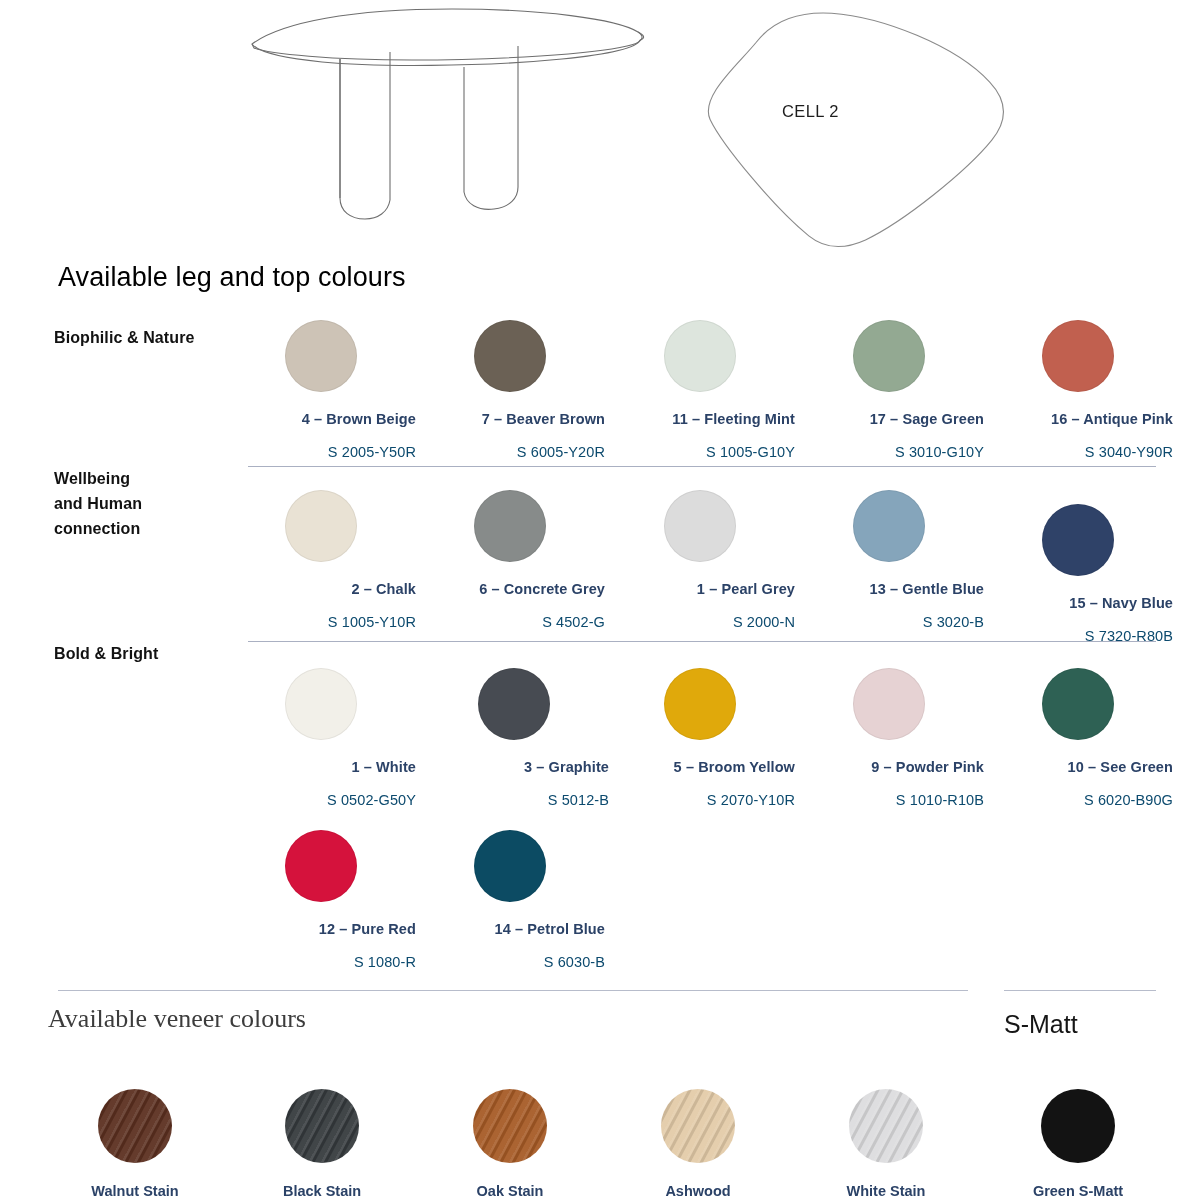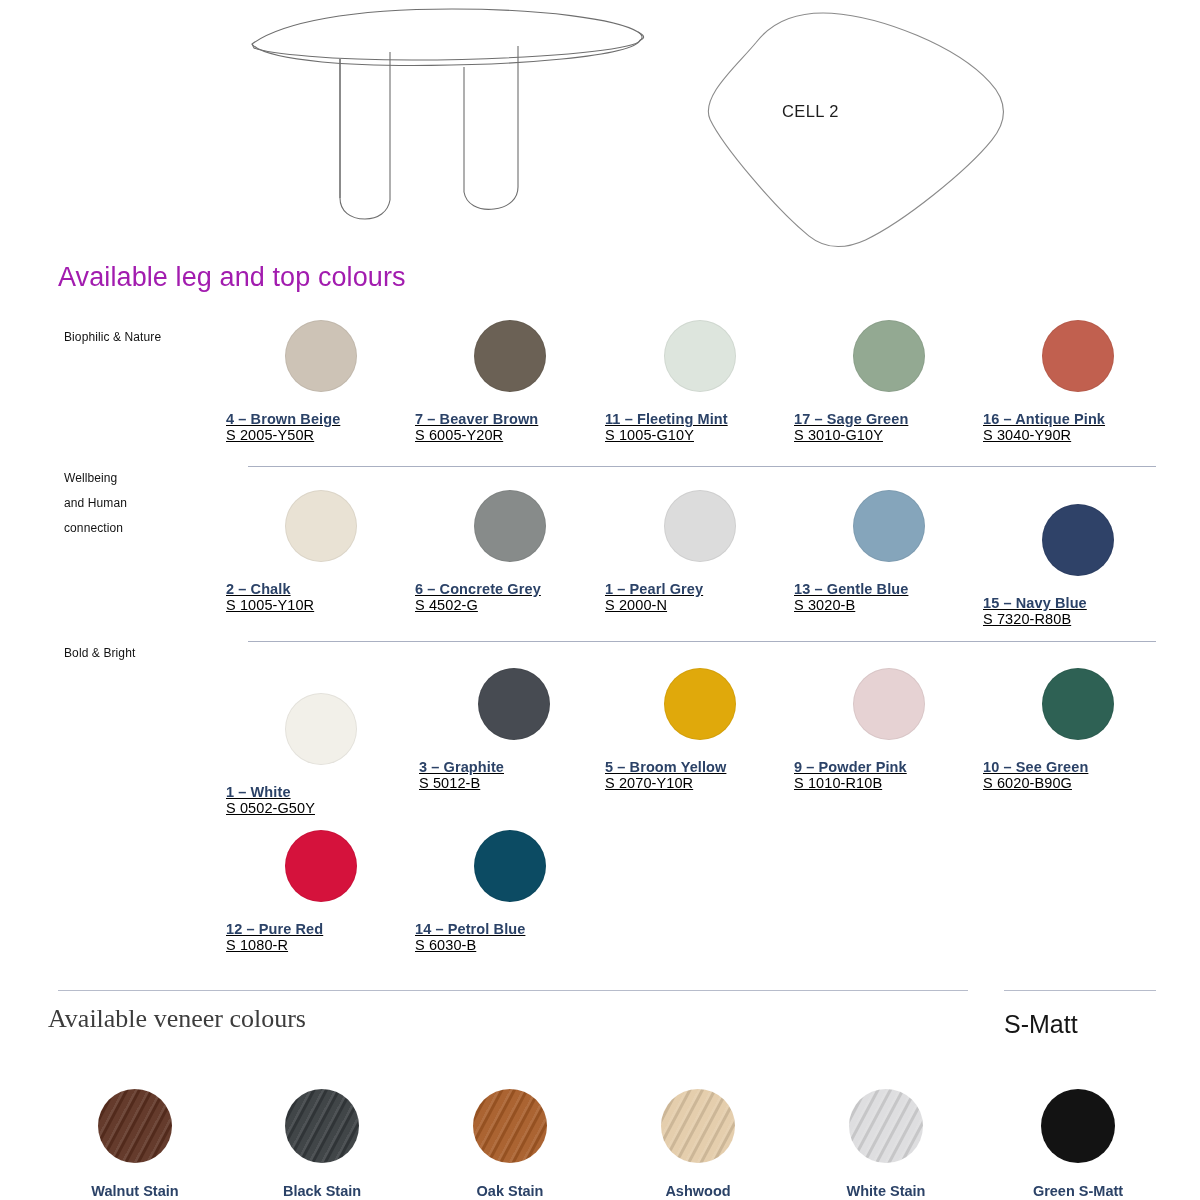--- a/index.html
+++ b/index.html
@@ -29,21 +29,21 @@
     color: #1d1d1d;
     font-family: "Liberation Sans", sans-serif;
   }
 
   
   .section-title {
     position: absolute;
     left: 58px;
     font-size: 27px;
     font-weight: 400;
-    color: #a21caf;
+    color: #000000;
     letter-spacing: .1px;
     font-family: "Liberation Sans", sans-serif;
   }
   .section-title.leg-top { top: 262px; }
 
   .veneer-title {
     position: absolute;
     left: 48px; top: 1004px;
     font-size: 26px;
     font-weight: 400;
@@ -55,64 +55,63 @@
     left: 1004px; top: 1010px;
     font-size: 25px;
     font-weight: 400;
     color: #161616;
     font-family: "Liberation Sans", sans-serif;
   }
 
   
   .group-label {
     position: absolute;
-    left: 64px;
-    font-size: 12px;
-    font-weight: 400;
+    left: 54px;
+    font-size: 16px;
+    font-weight: 700;
     color: #121212;
     line-height: 25px;
     width: 190px;
     letter-spacing: .1px;
   }
 
   
   .rule {
     position: absolute;
     height: 1px;
     background: #aab0c2;
   }
   .rule.thin { background: #b7bccb; }
 
   
   .swatch-cell {
     position: absolute;
     width: 190px;
-    text-align: left;
-    text-decoration: underline;
+    text-align: right;
   }
   .dot {
     width: 72px; height: 72px;
     border-radius: 50%;
     margin: 0 auto;
     display: block;
   }
   .dot.ringed { box-shadow: inset 0 0 0 1px rgba(0,0,0,.06); }
   .sw-name {
     margin-top: 19px;
     font-size: 14.5px;
     font-weight: 700;
     color: #2b4267;
     letter-spacing: .1px;
     white-space: nowrap;
   }
   .sw-code {
-    margin-top: 0;
+    margin-top: 17px;
     font-size: 14.5px;
     font-weight: 400;
-    color: #000000;
+    color: #0c4a6e;
     letter-spacing: .1px;
     white-space: nowrap;
   }
 
   
   .veneer-cell {
     position: absolute;
     width: 180px;
     text-align: center;
   }
@@ -227,21 +226,21 @@
     <div class="swatch-cell" style="left: 794px; top: 490px;">
       <span class="dot ringed" style="background: rgb(133, 165, 187);"></span>
       <div class="sw-name">13 – Gentle Blue</div>
       <div class="sw-code">S 3020-B</div>
     </div>
     <div class="swatch-cell" style="left: 983px; top: 504px;">
       <span class="dot ringed" style="background: rgb(47, 66, 104);"></span>
       <div class="sw-name">15 – Navy Blue</div>
       <div class="sw-code">S 7320-R80B</div>
     </div>
-    <div class="swatch-cell" style="left: 226px; top: 693px;">
+    <div class="swatch-cell" style="left: 226px; top: 668px;">
       <span class="dot ringed" style="background: rgb(242, 240, 233);"></span>
       <div class="sw-name">1 – White</div>
       <div class="sw-code">S 0502-G50Y</div>
     </div>
     <div class="swatch-cell" style="left: 419px; top: 668px;">
       <span class="dot ringed" style="background: rgb(71, 75, 82);"></span>
       <div class="sw-name">3 – Graphite</div>
       <div class="sw-code">S 5012-B</div>
     </div>
     <div class="swatch-cell" style="left: 605px; top: 668px;">

